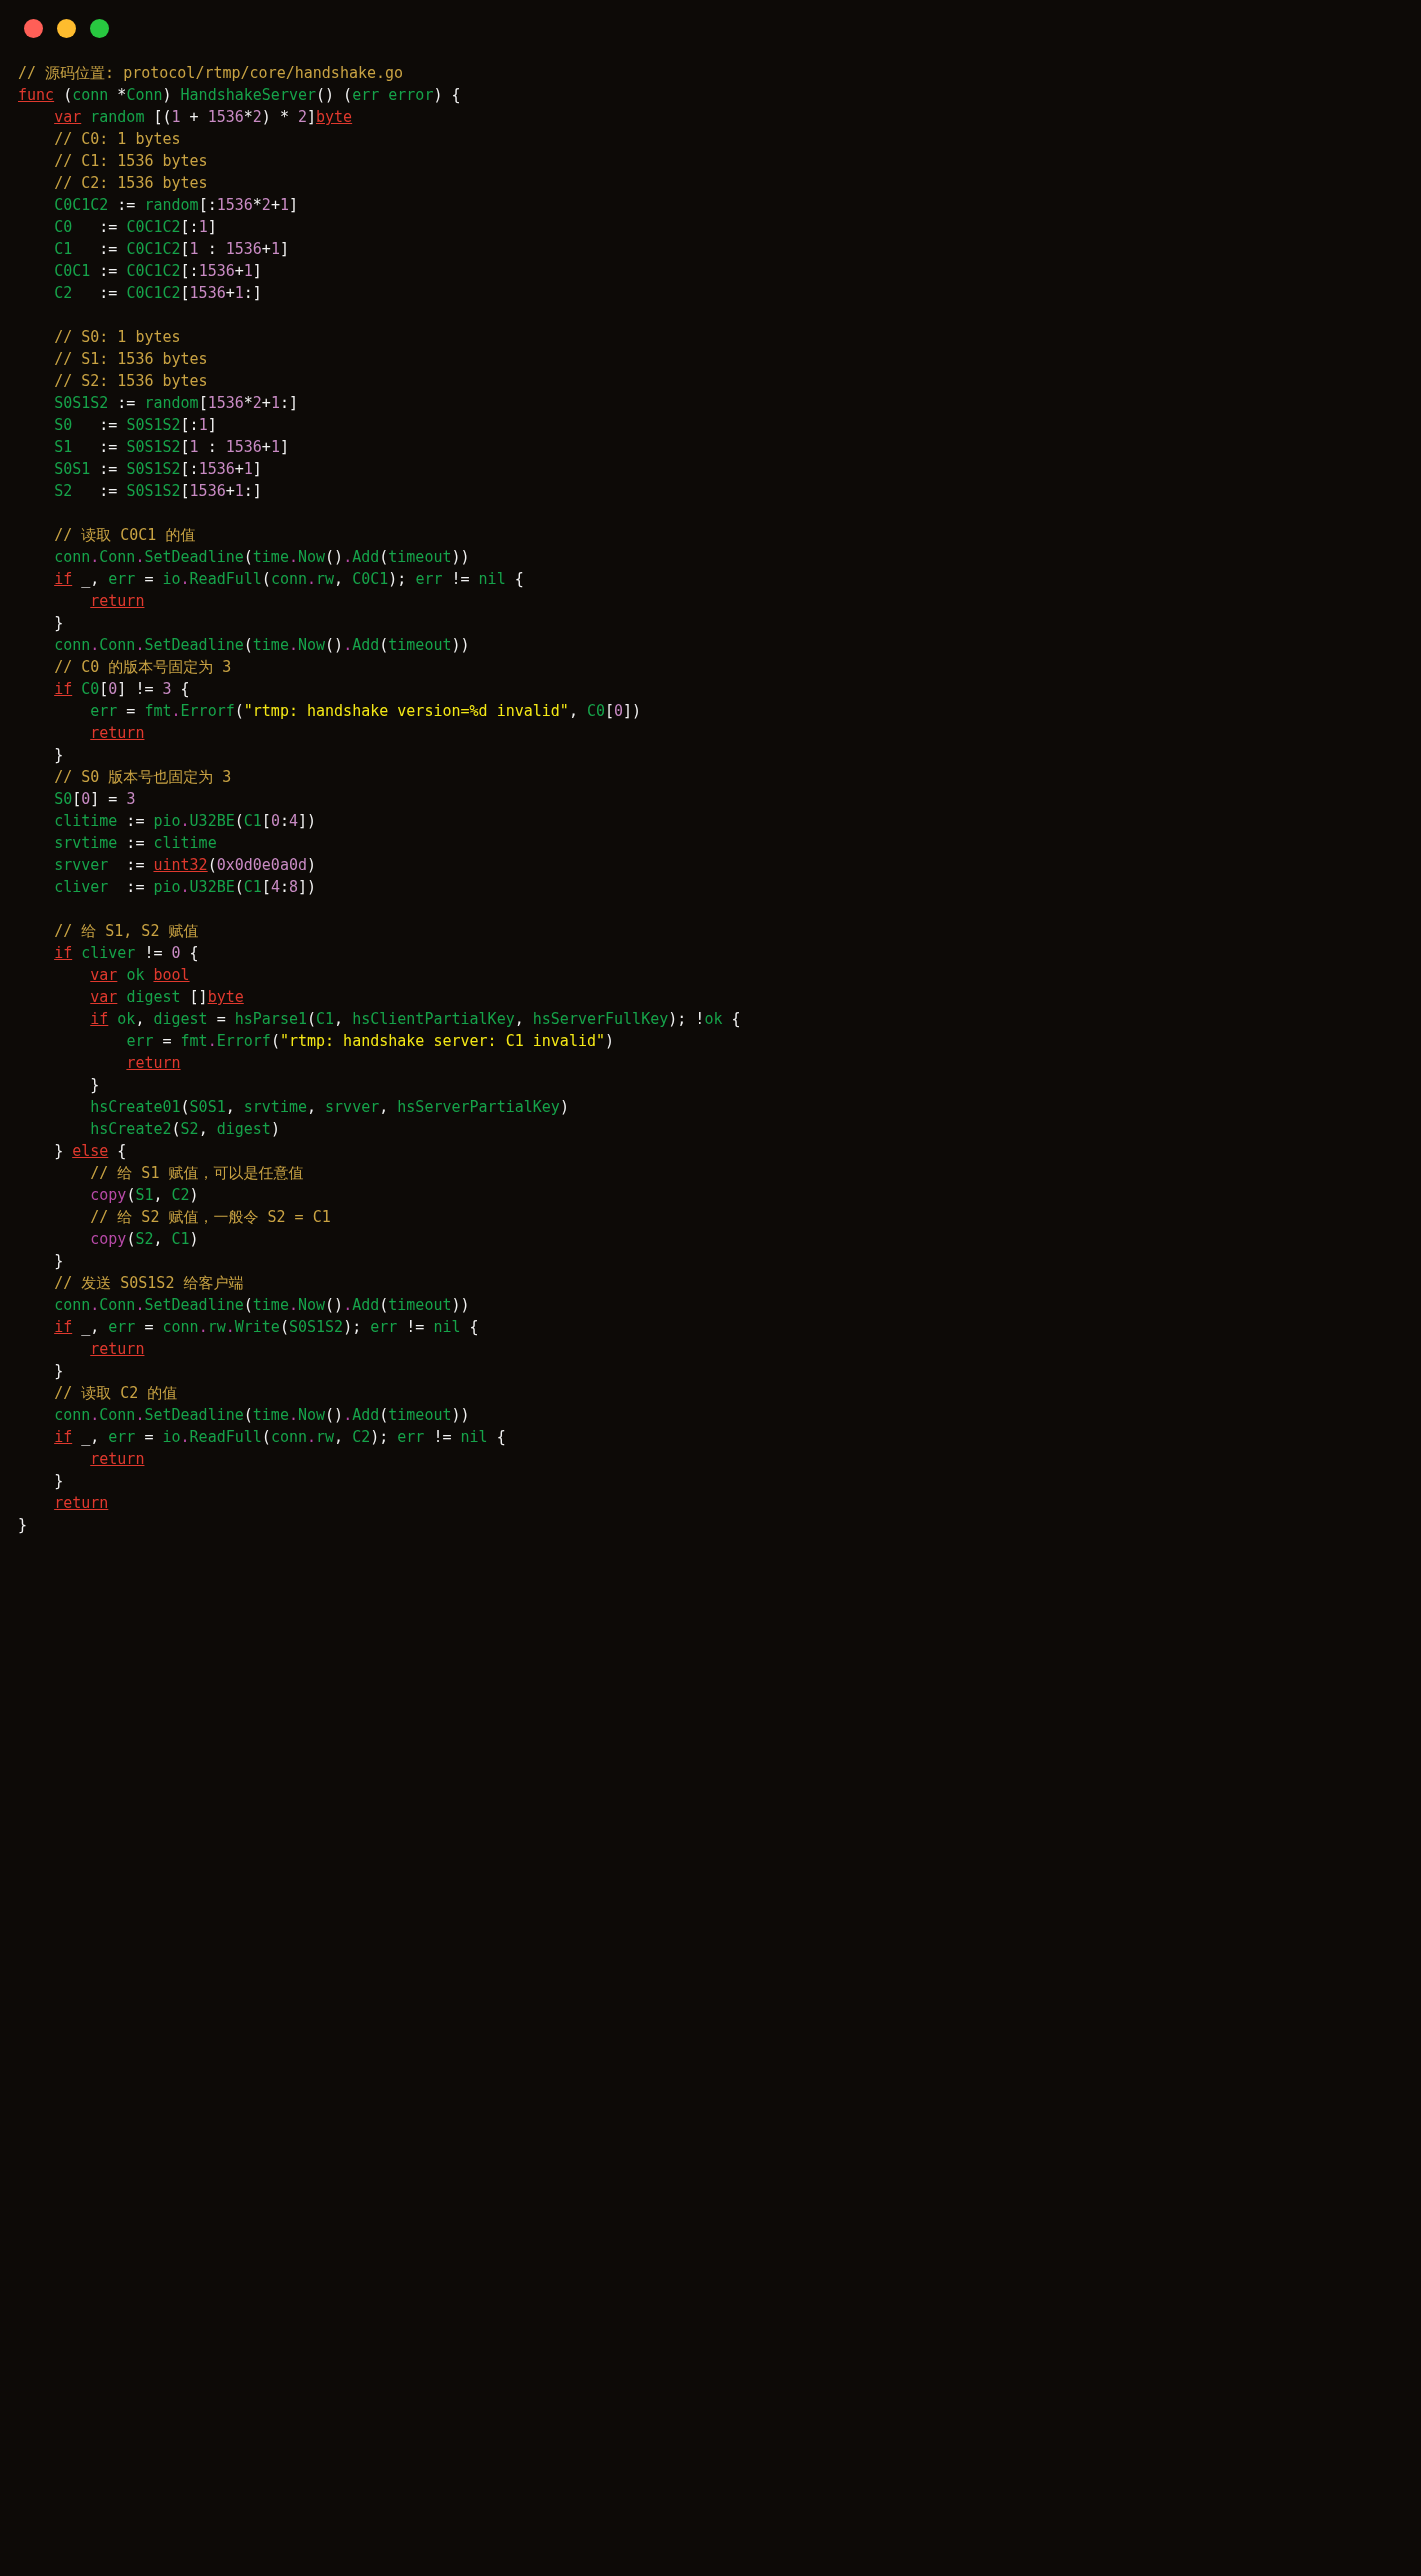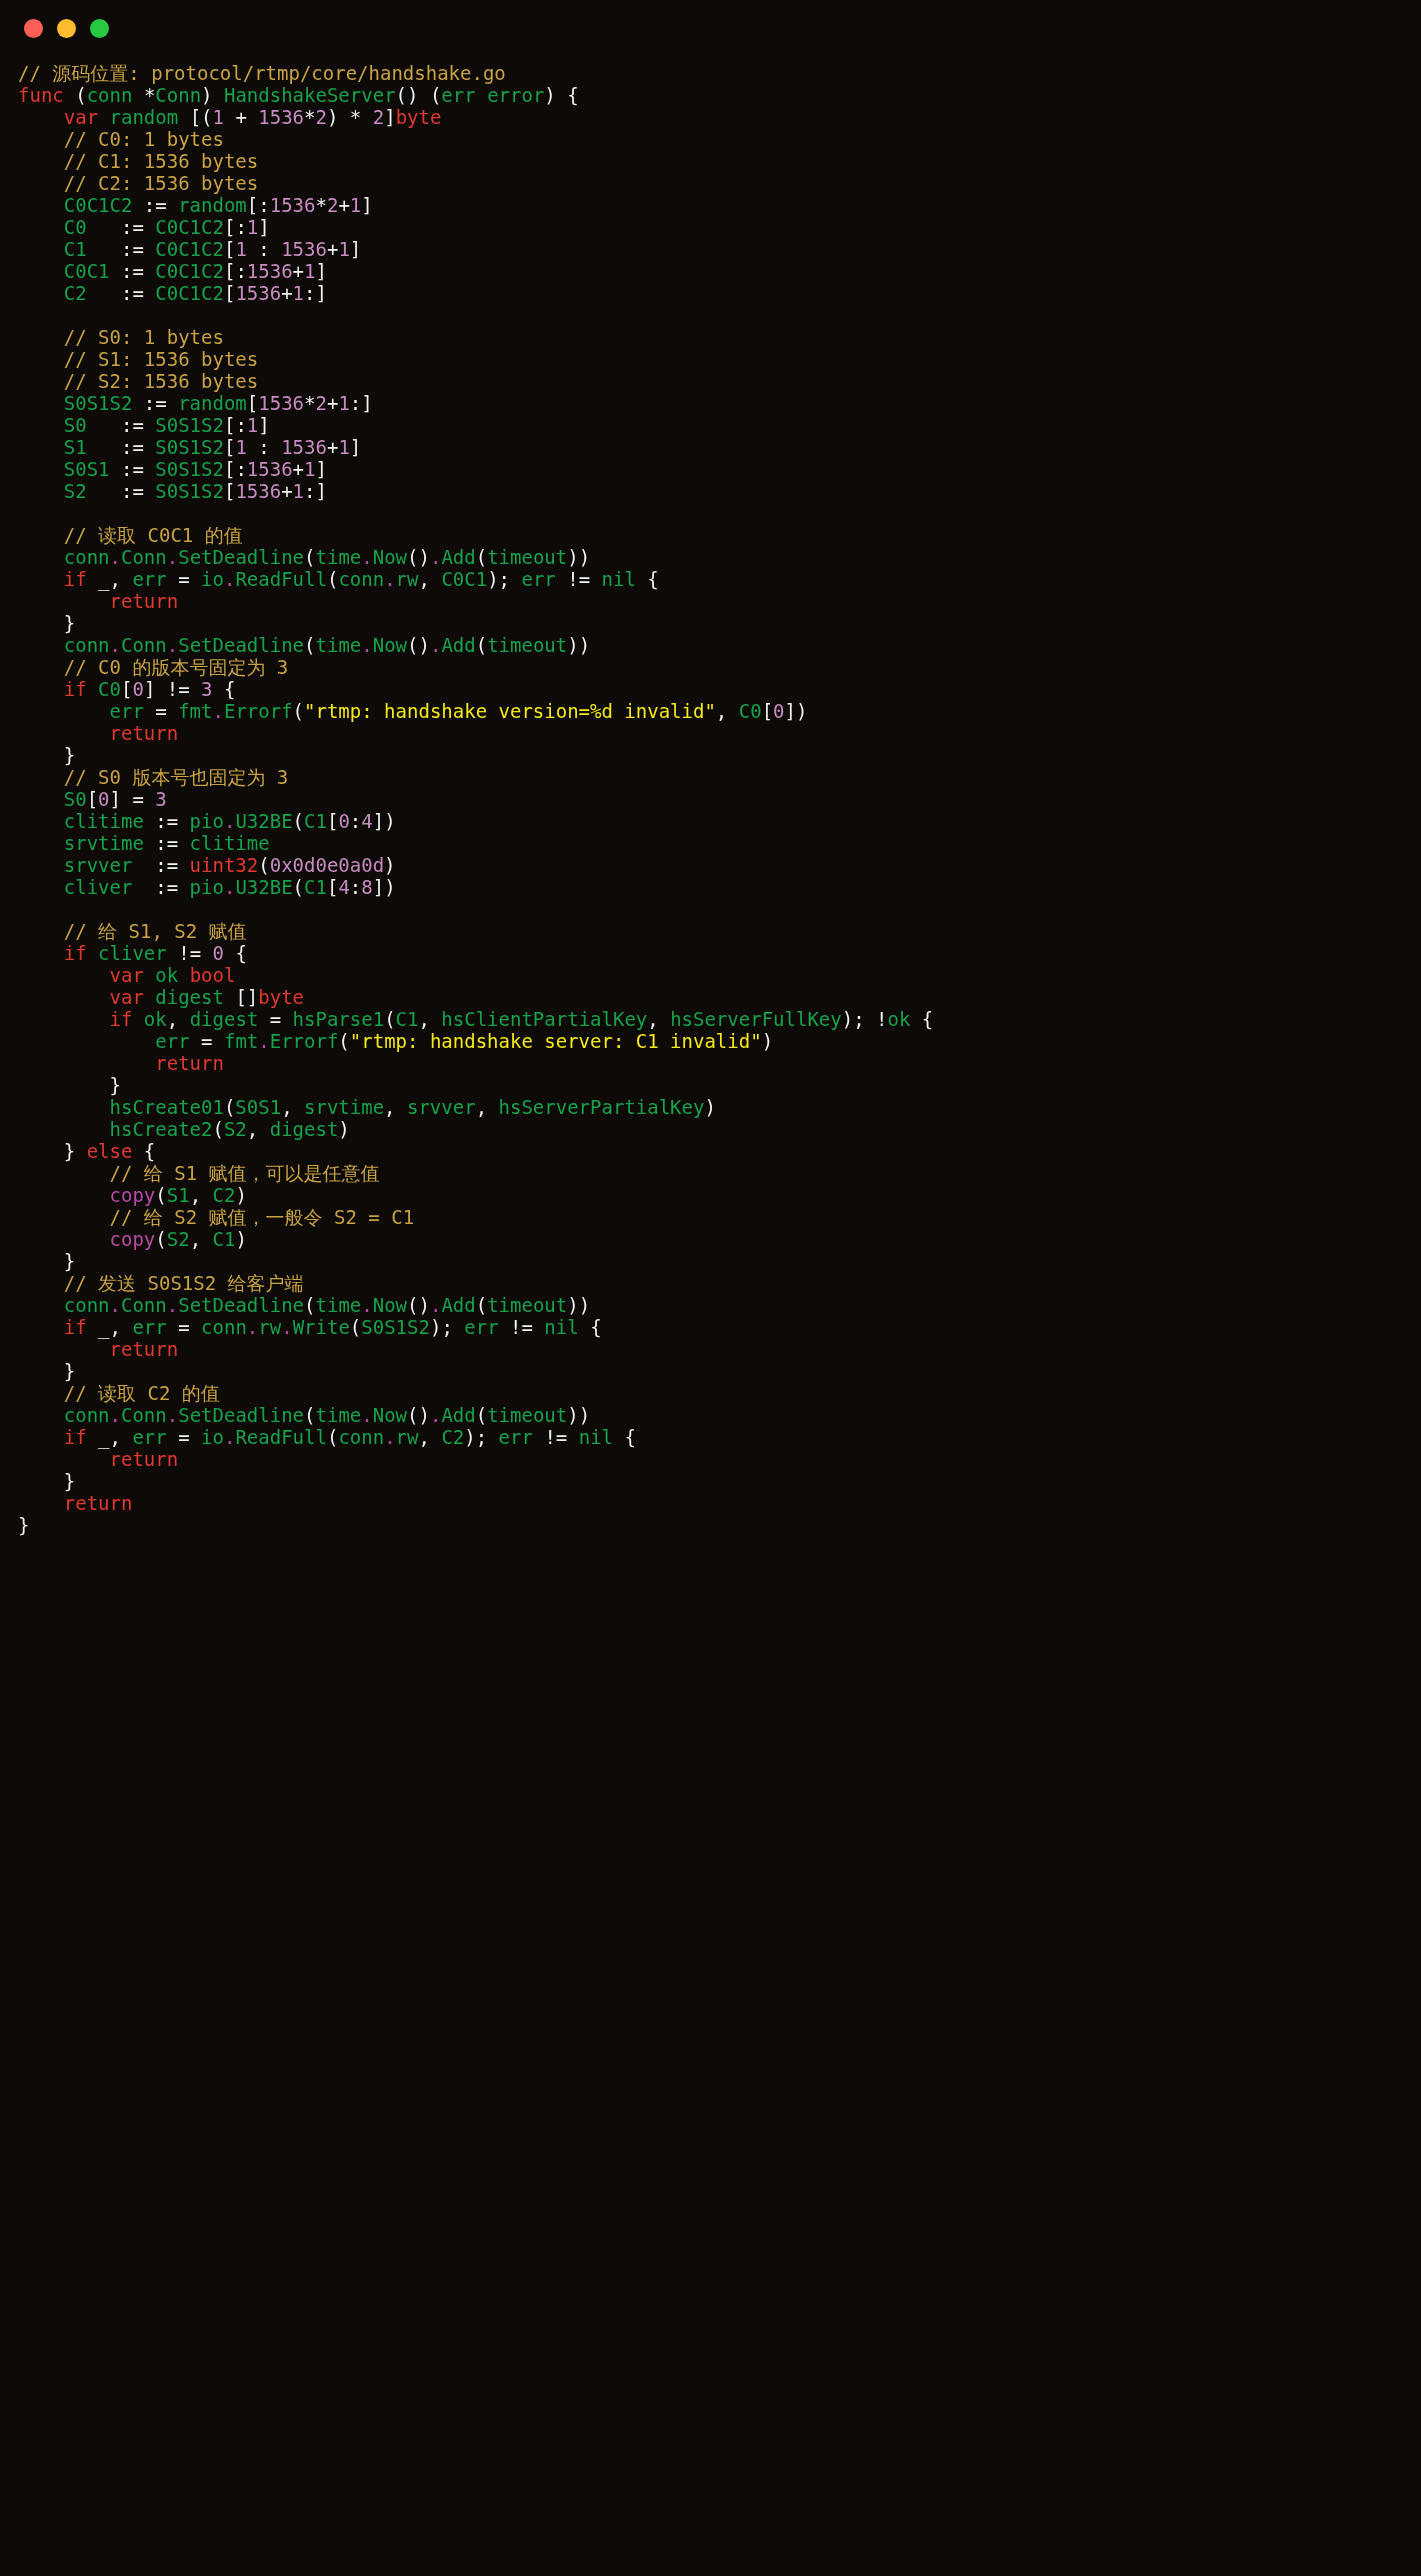--- a/index.html
+++ b/index.html
@@ -33,34 +33,34 @@
     border-radius: 50%;
     margin-right: 14px;
     display: inline-block;
   }
   .dot-close  { background: #ff5f57; }
   .dot-min    { background: #febc2e; }
   .dot-max    { background: #28c840; }
 
   .code {
     padding: 6px 0 0 18px;
-    font-size: 19px;
+    font-size: 15px;
     line-height: 22px;
     letter-spacing: 0px;
     white-space: pre;
     color: #e6e6e6;
   }
   .line {
     white-space: pre;
     min-height: 22px;
   }
 
   
   .cm  { color: #c9a343; }  
-  .kw  { color: #e0392e; }  
+  .kw  { color: #e0392e; text-decoration: underline; }  
   .id  { color: #16a34a; }  
   .num { color: #c98bc4; }  
   .str { color: #f5e916; }  
   .pn  { color: #b84aa8; }  
   .op  { color: #f2f2f2; }  
 </style>
 </head>
 <body>
 
 <div class="window">

